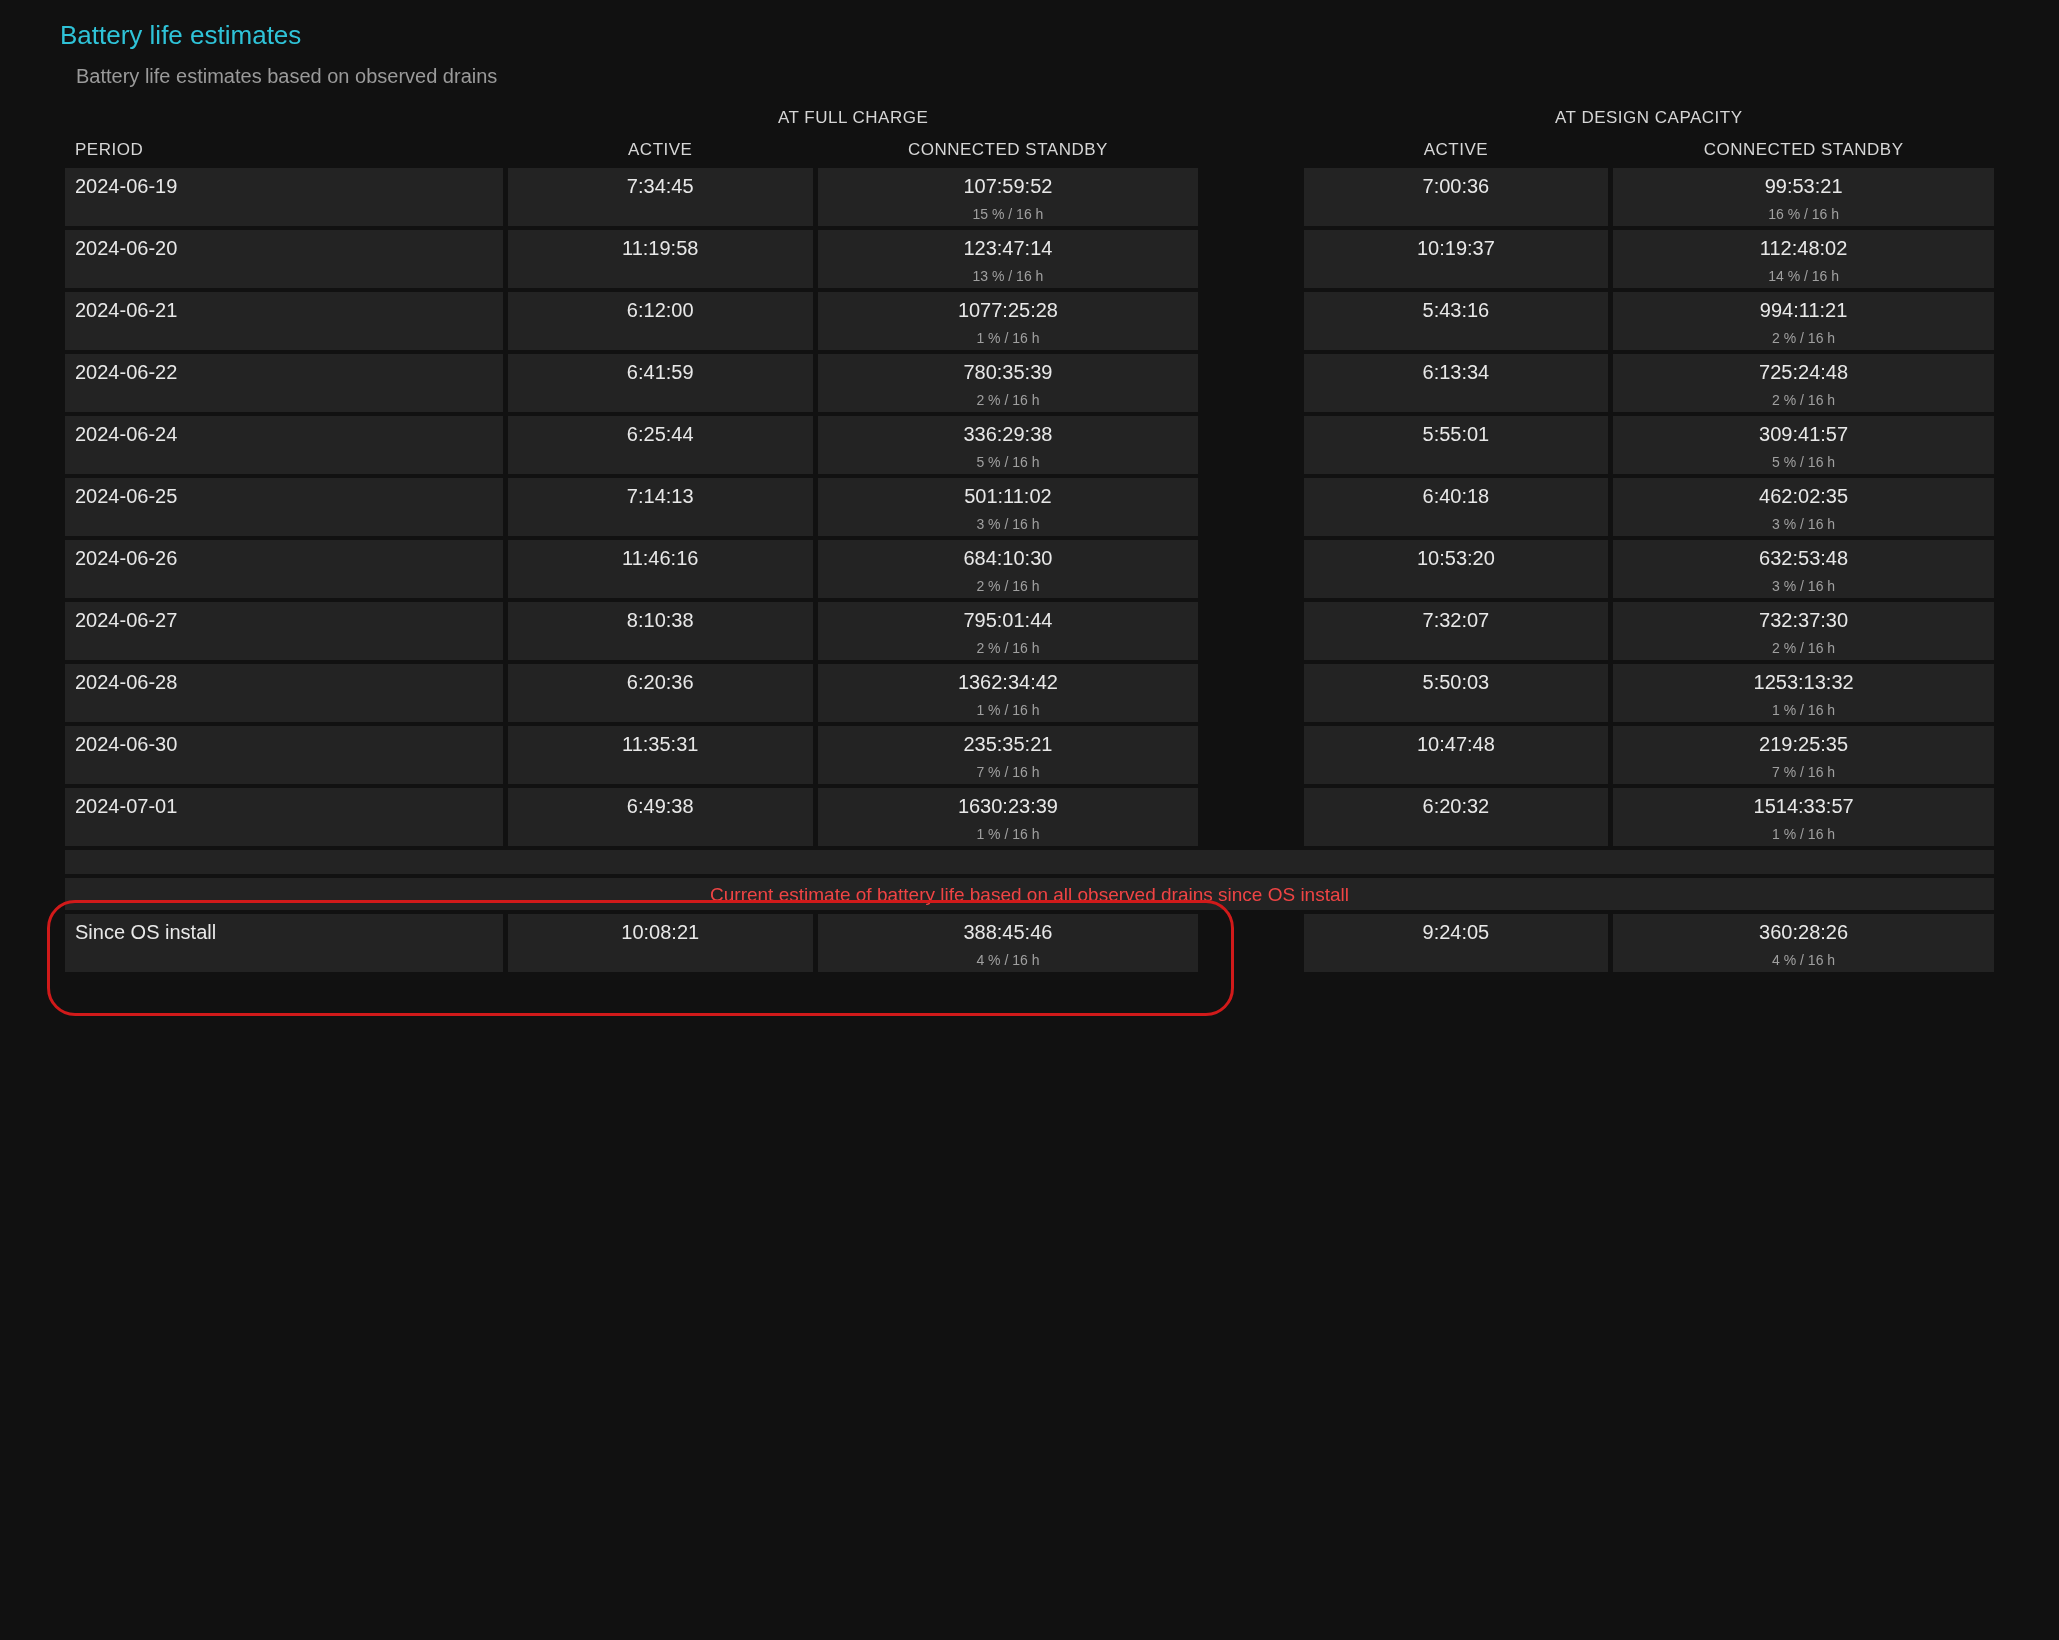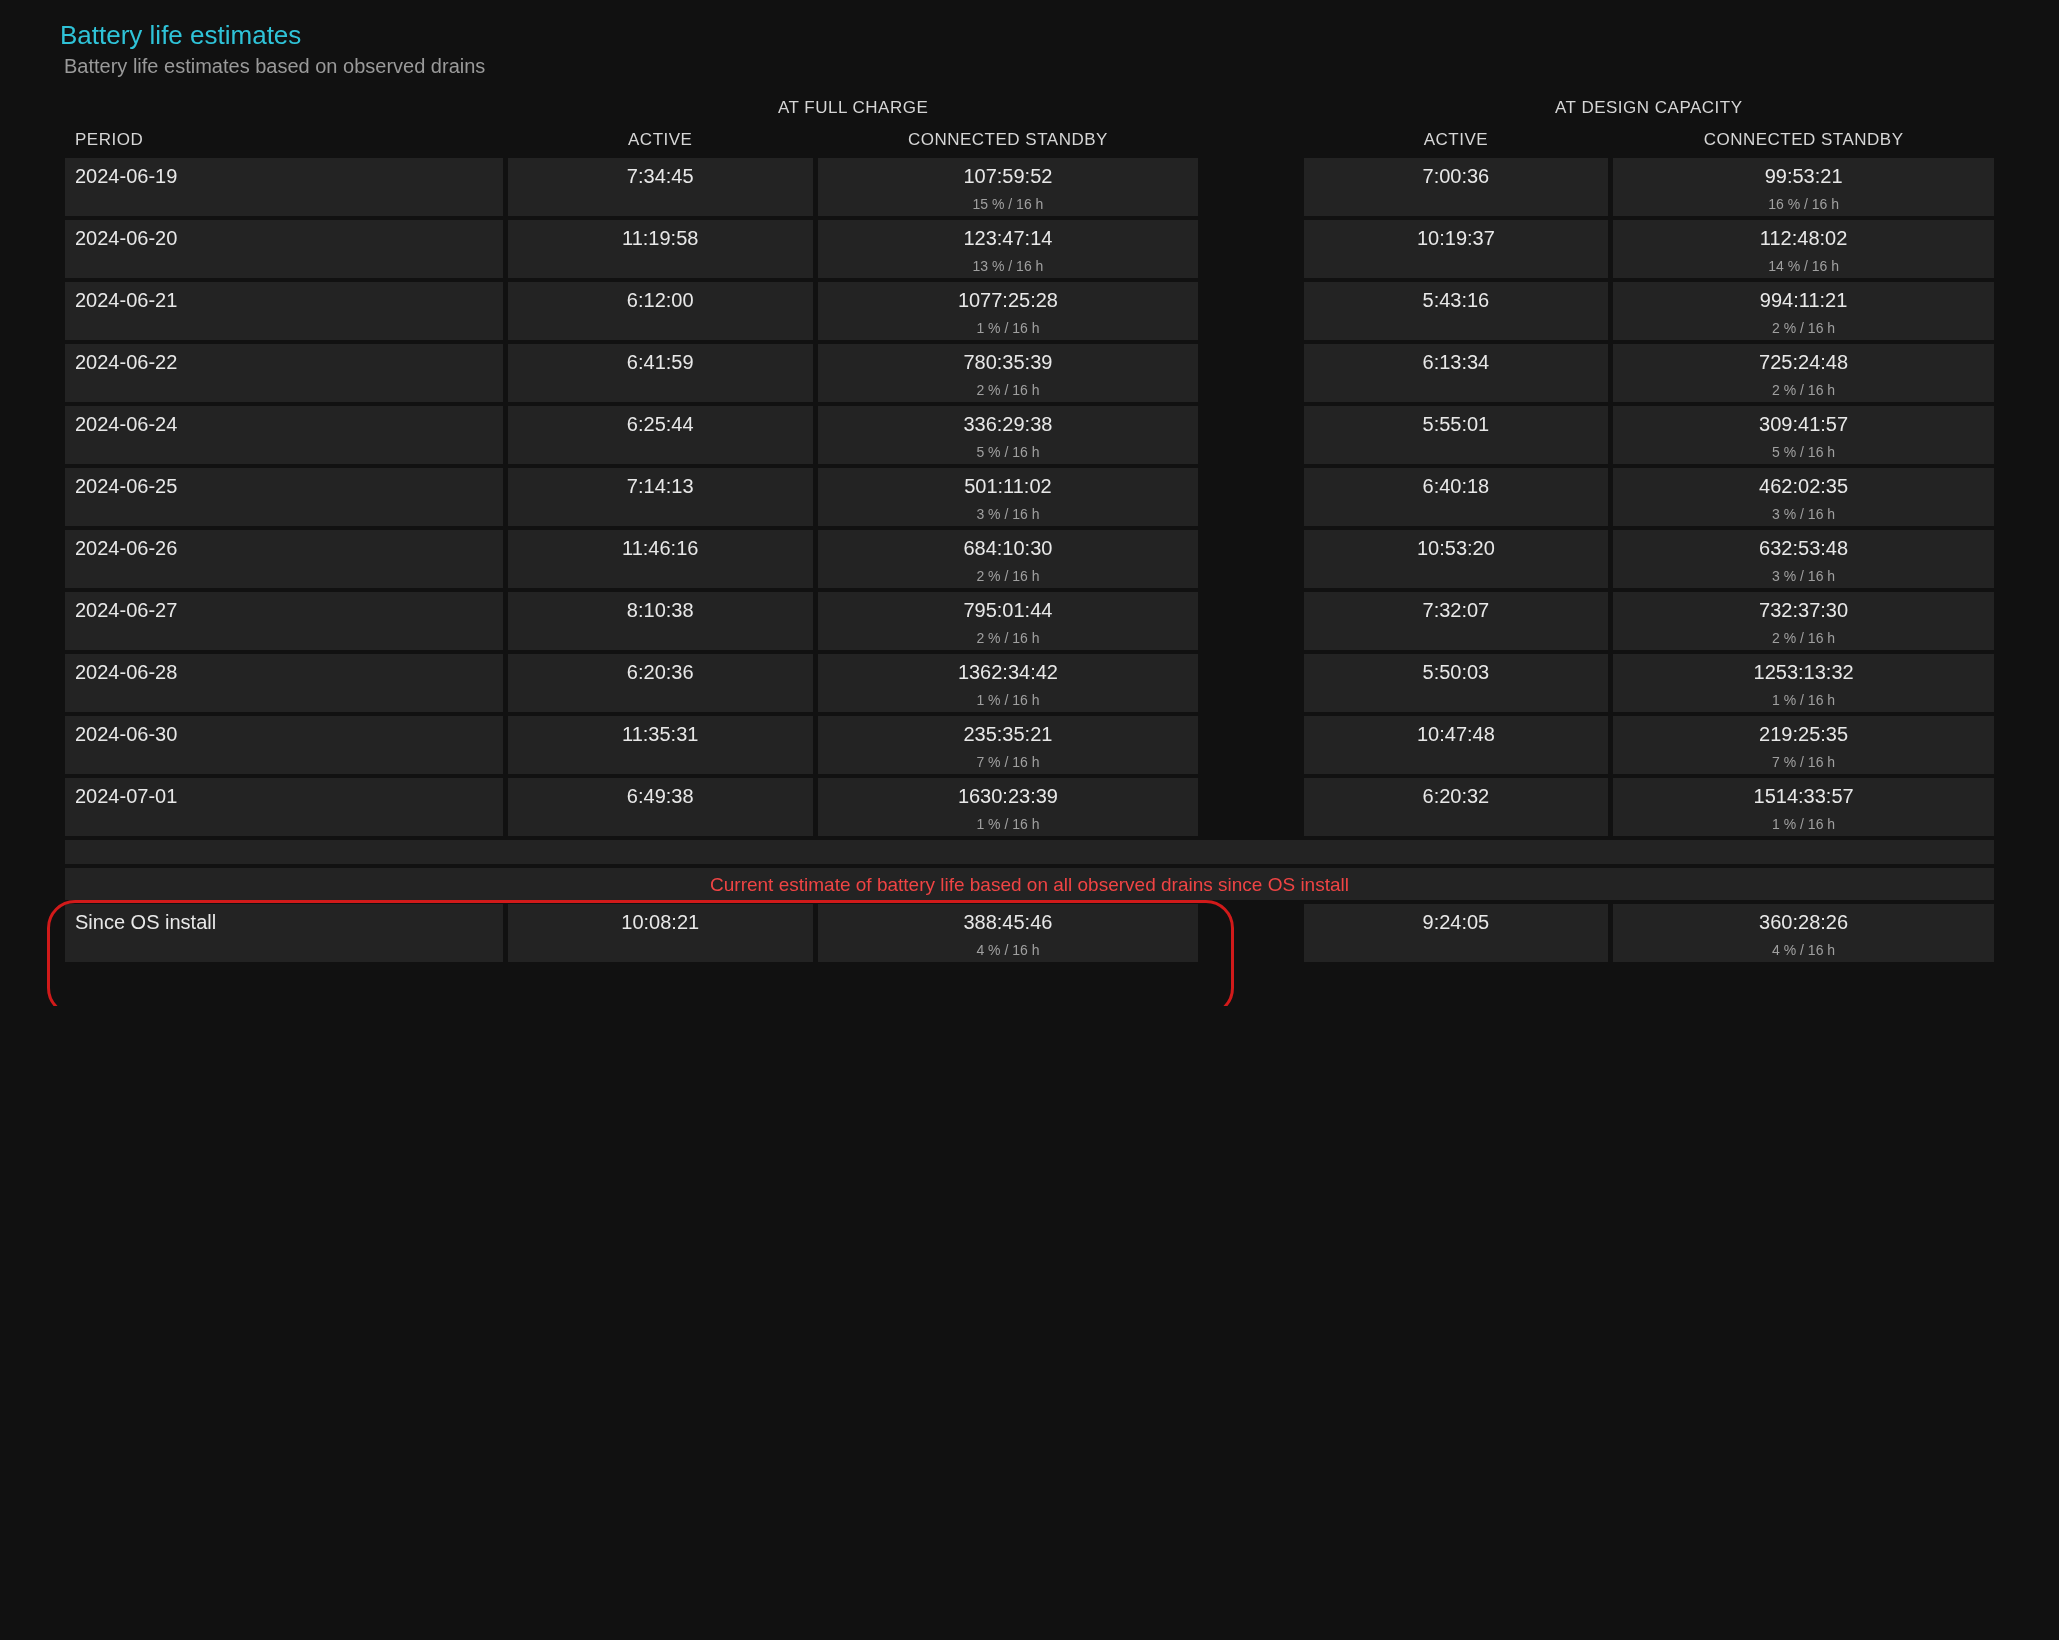--- a/index.html
+++ b/index.html
@@ -11,26 +11,26 @@
     font-size: 16px;
     font-weight: 300;
   }
   .page {
     padding: 20px 60px 40px 60px;
   }
   .title {
     color: #2fc3d8;
     font-size: 26px;
     font-weight: 400;
-    margin: 0 0 4px 0;
+    margin: 0 0 14px 0;
   }
   .subtitle {
     color: #9a9a9a;
     font-size: 20px;
-    margin: 0 0 12px 4px;
+    margin: 0 0 12px 16px;
   }
   table.estimates {
     border-collapse: separate;
     border-spacing: 5px 4px;
     width: 100%;
     table-layout: fixed;
   }
   table.estimates th {
     font-weight: 400;
     color: #d6d6d6;

